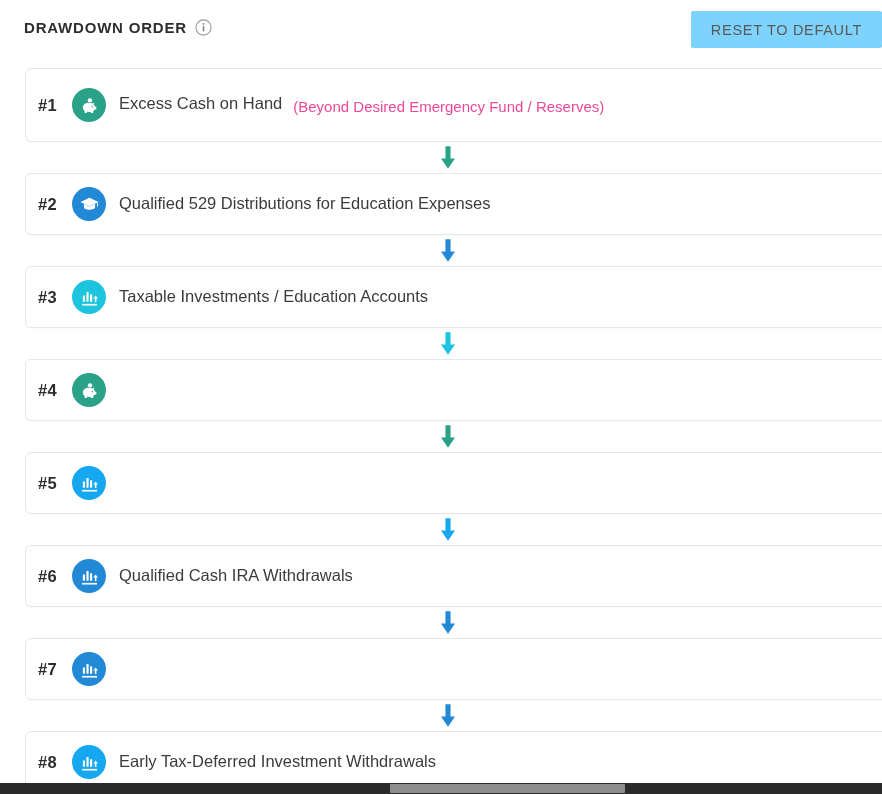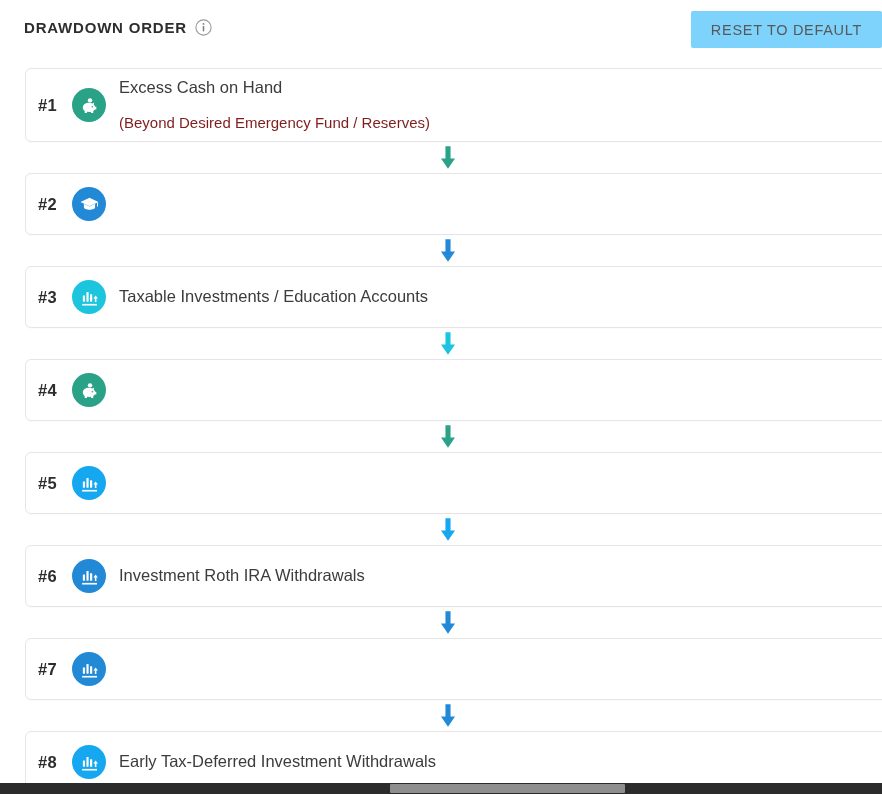--- a/index.html
+++ b/index.html
@@ -114,32 +114,32 @@
     flex: 0 0 auto;
     border-radius: 50%;
     display: flex;
     align-items: center;
     justify-content: center;
     margin-right: 13px;
   }
 
   .badge svg { display: block; }
 
-  .labels { display: flex; flex-direction: column; justify-content: center; gap: 11px; }
+  .labels { display: flex; flex-direction: row; justify-content: center; gap: 11px; }
 
   .title-line {
     font-size: 16.5px;
     color: #3c3c3c;
     line-height: 1.3;
     white-space: nowrap;
   }
 
   .sub-line {
     font-size: 15px;
-    color: #7f1d1d;
+    color: #ec4899;
     line-height: 1.35;
     margin-top: 4px;
     white-space: nowrap;
   }
 
   
   .connector {
     height: 31px;
     display: flex;
     align-items: center;
@@ -214,20 +214,23 @@
       <div class="row-block">
         <div class="card one-line">
           <div class="rank">#2</div>
           <div class="badge" style="background: rgb(33, 137, 214);">
             <svg viewBox="0 0 24 24" width="21" height="21" aria-hidden="true">
               <path d="M12 4.4 22.3 9.2 12 14 1.7 9.2z" fill="#fff"></path>
               <path d="M5.6 11.1v3.9c0 1.6 2.9 2.9 6.4 2.9s6.4-1.3 6.4-2.9v-3.9L12 14.2z" fill="#fff"></path>
               <rect x="20.6" y="9.5" width="1.1" height="5" rx="0.55" fill="#fff"></rect>
             </svg>
           </div>
+          <div class="labels">
+            <div class="title-line">Qualified 529 Distributions for Education Expenses</div>
+          </div>
         </div>
         <div class="connector">
           <svg viewBox="0 0 22 26" width="20" height="24" aria-hidden="true">
             <path d="M8.2 0h5.6v13.6h4.9L11 24.8 3.3 13.6h4.9z" fill="#2189d6"></path>
           </svg>
         </div>
       </div>
       <div class="row-block">
         <div class="card one-line">
           <div class="rank">#3</div>
@@ -292,21 +295,21 @@
           <div class="badge" style="background: rgb(33, 137, 214);">
             <svg viewBox="0 0 24 24" width="21" height="21" aria-hidden="true">
               <rect x="4.4" y="9.6" width="2.5" height="7.3" rx="0.5" fill="#fff"></rect>
               <rect x="8.5" y="5.6" width="2.5" height="11.3" rx="0.5" fill="#fff"></rect>
               <rect x="12.6" y="8.2" width="2.5" height="8.7" rx="0.5" fill="#fff"></rect>
               <path d="M3.6 19.3h17v1.9h-17z" fill="#fff"></path>
               <path d="M16.4 13.1l2.6-3.4 2.6 3.4h-1.7v4h-1.8v-4z" fill="#fff"></path>
             </svg>
           </div>
           <div class="labels">
-            <div class="title-line">Investment Roth IRA Withdrawals</div>
+            <div class="title-line">Qualified Cash IRA Withdrawals</div>
           </div>
         </div>
         <div class="connector">
           <svg viewBox="0 0 22 26" width="20" height="24" aria-hidden="true">
             <path d="M8.2 0h5.6v13.6h4.9L11 24.8 3.3 13.6h4.9z" fill="#2189d6"></path>
           </svg>
         </div>
       </div>
       <div class="row-block">
         <div class="card one-line">

